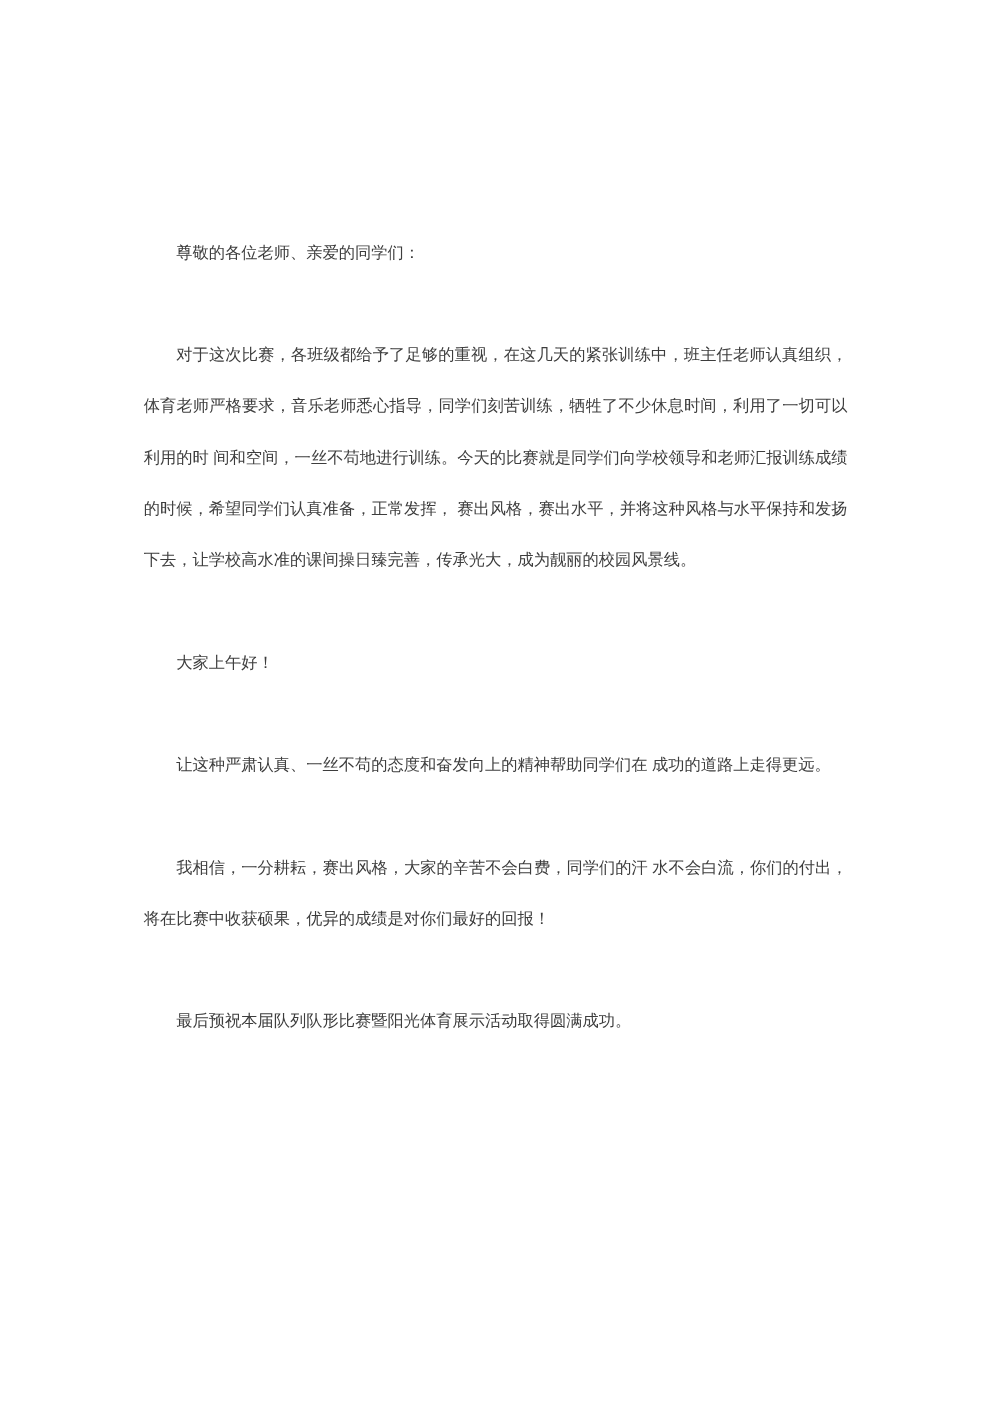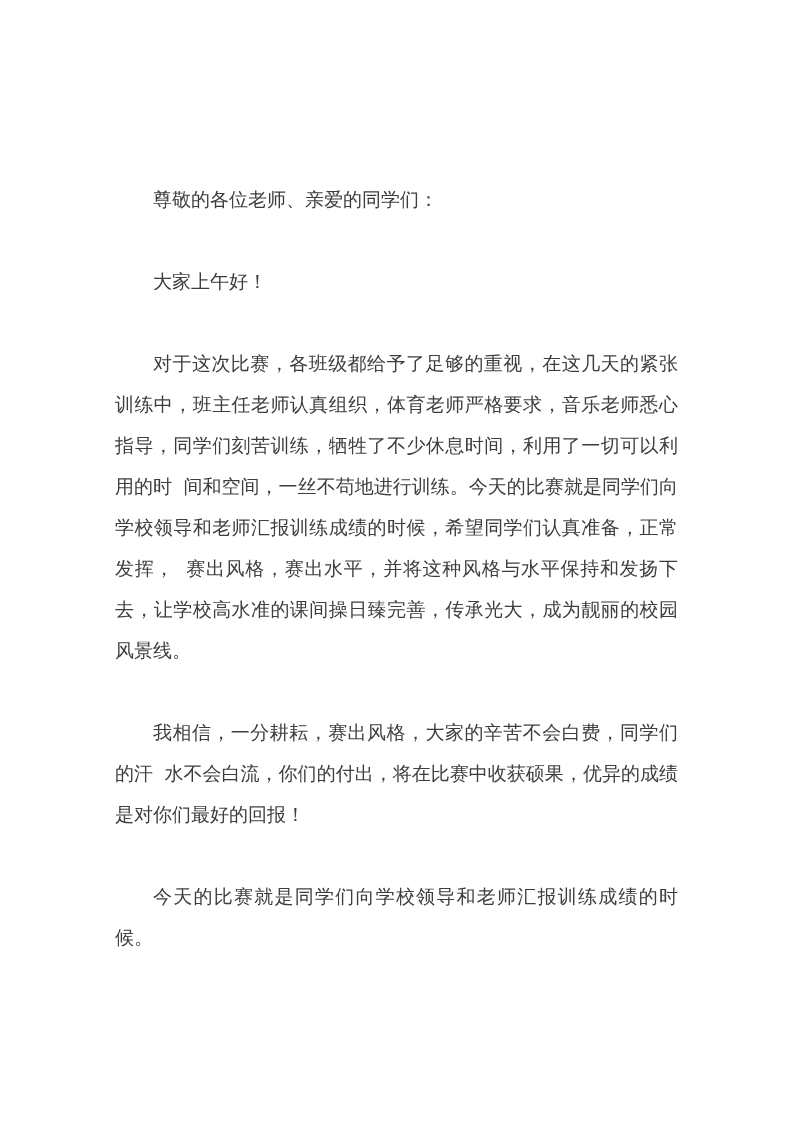--- a/index.html
+++ b/index.html
@@ -11,31 +11,32 @@
     position: relative;
     width: 793px;
     height: 1122px;
     box-sizing: border-box;
     padding: 181px 115px 0 115px;
     background: var(--page-bg, #ffffff);
     overflow: hidden;
   }
   .para {
     margin: 0 0 41px 0;
-    font-family: Liberation Mono, monospace;
-    font-size: 19px;
+    font-family: Liberation Sans, sans-serif;
+    font-size: 13px;
     line-height: 41px;
     color: var(--text-color, #3d3d3d);
     text-align: justify;
     text-indent: 2em;
     word-break: break-all;
   }
 </style>
 </head>
 <body>
 
 <div class="page">
   <p class="para">尊敬的各位老师、亲爱的同学们：</p>
+  <p class="para">对于这次比赛，各班级都给予了足够的重视，在这几天的紧张训练中，班主任老师认真组织，体育老师严格要求，音乐老师悉心指导，同学们刻苦训练，牺牲了不少休息时间，利用了一切可以利用的时 间和空间，一丝不苟地进行训练。今天的比赛就是同学们向学校领导和老师汇报训练成绩的时候，希望同学们认真准备，正常发挥， 赛出风格，赛出水平，并将这种风格与水平保持和发扬下去，让学校高水准的课间操日臻完善，传承光大，成为靓丽的校园风景线。</p>
   <p class="para">大家上午好！</p>
-  <p class="para">对于这次比赛，各班级都给予了足够的重视，在这几天的紧张训练中，班主任老师认真组织，体育老师严格要求，音乐老师悉心指导，同学们刻苦训练，牺牲了不少休息时间，利用了一切可以利用的时 间和空间，一丝不苟地进行训练。今天的比赛就是同学们向学校领导和老师汇报训练成绩的时候，希望同学们认真准备，正常发挥， 赛出风格，赛出水平，并将这种风格与水平保持和发扬下去，让学校高水准的课间操日臻完善，传承光大，成为靓丽的校园风景线。</p>
+  <p class="para">让这种严肃认真、一丝不苟的态度和奋发向上的精神帮助同学们在 成功的道路上走得更远。</p>
   <p class="para">我相信，一分耕耘，赛出风格，大家的辛苦不会白费，同学们的汗 水不会白流，你们的付出，将在比赛中收获硕果，优异的成绩是对你们最好的回报！</p>
-  <p class="para">今天的比赛就是同学们向学校领导和老师汇报训练成绩的时候。</p>
+  <p class="para">最后预祝本届队列队形比赛暨阳光体育展示活动取得圆满成功。</p>
 </div>
 
 </body></html>

